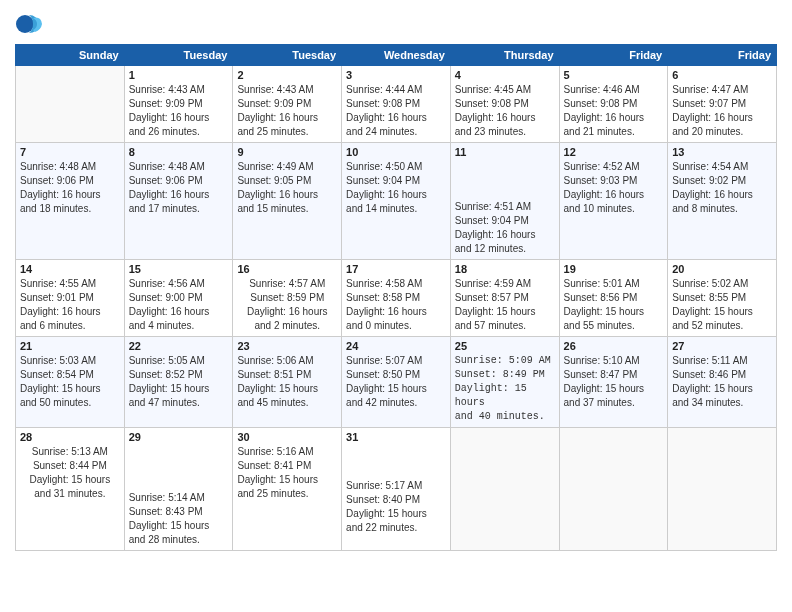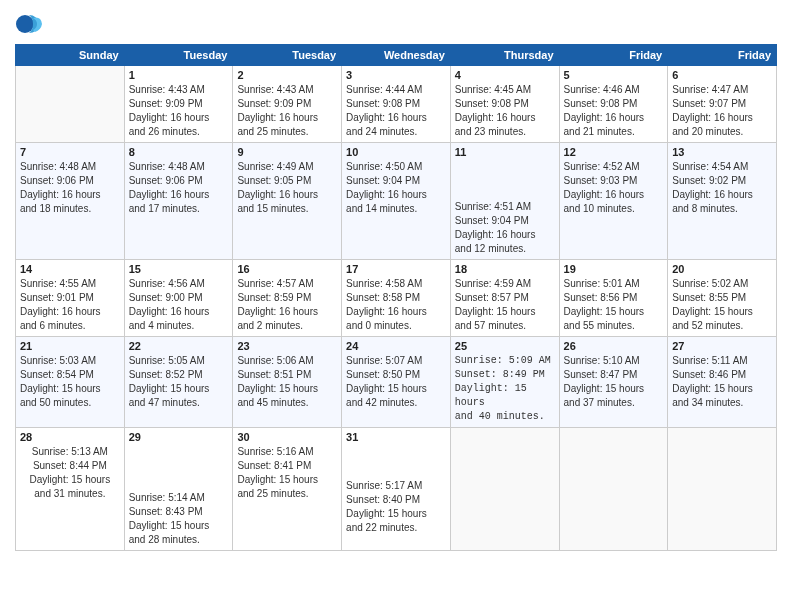--- a/index.html
+++ b/index.html
@@ -232,21 +232,21 @@
           </td>
           <td>
             <div class="day-num">15</div>
             <div class="day-info" style="white-space: pre-line;">Sunrise: 4:56 AM
 Sunset: 9:00 PM
 Daylight: 16 hours
 and 4 minutes.</div>
           </td>
           <td>
             <div class="day-num">16</div>
-            <div class="day-info" style="white-space: pre-line;">Sunrise: 4:57 AM
+            <div class="day-info" style="white-space: pre-line; text-align: center;">Sunrise: 4:57 AM
 Sunset: 8:59 PM
 Daylight: 16 hours
 and 2 minutes.</div>
           </td>
           <td>
             <div class="day-num">17</div>
             <div class="day-info" style="white-space: pre-line;">Sunrise: 4:58 AM
 Sunset: 8:58 PM
 Daylight: 16 hours
 and 0 minutes.</div>

